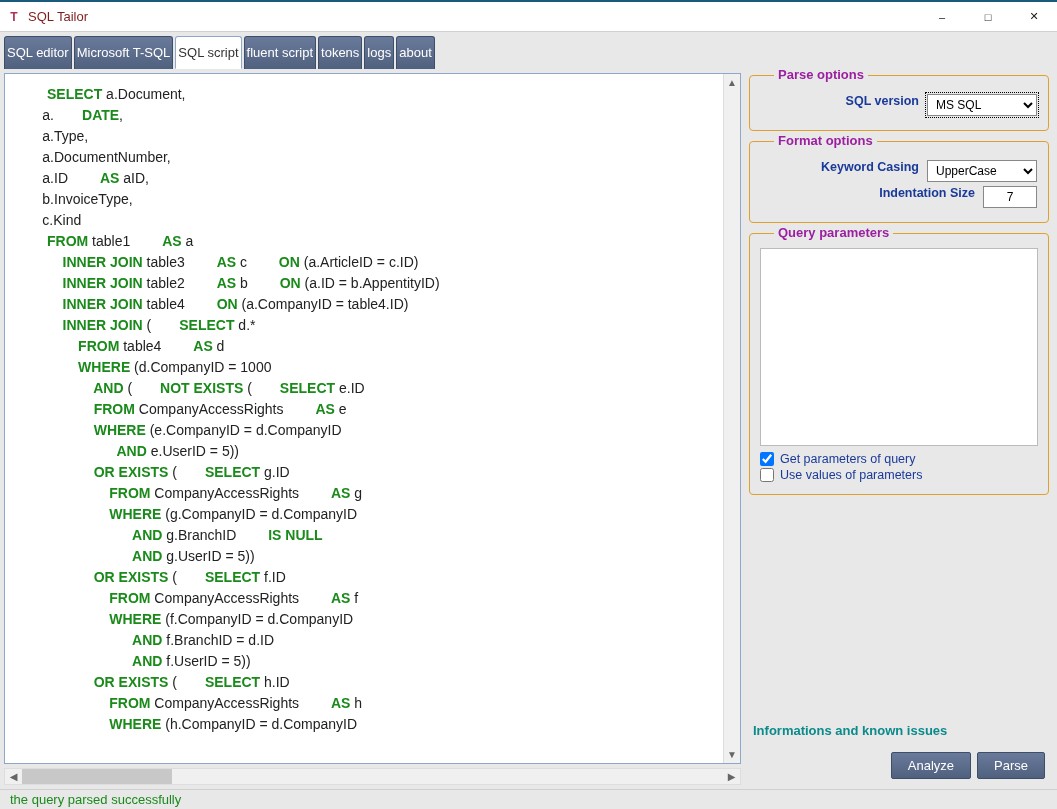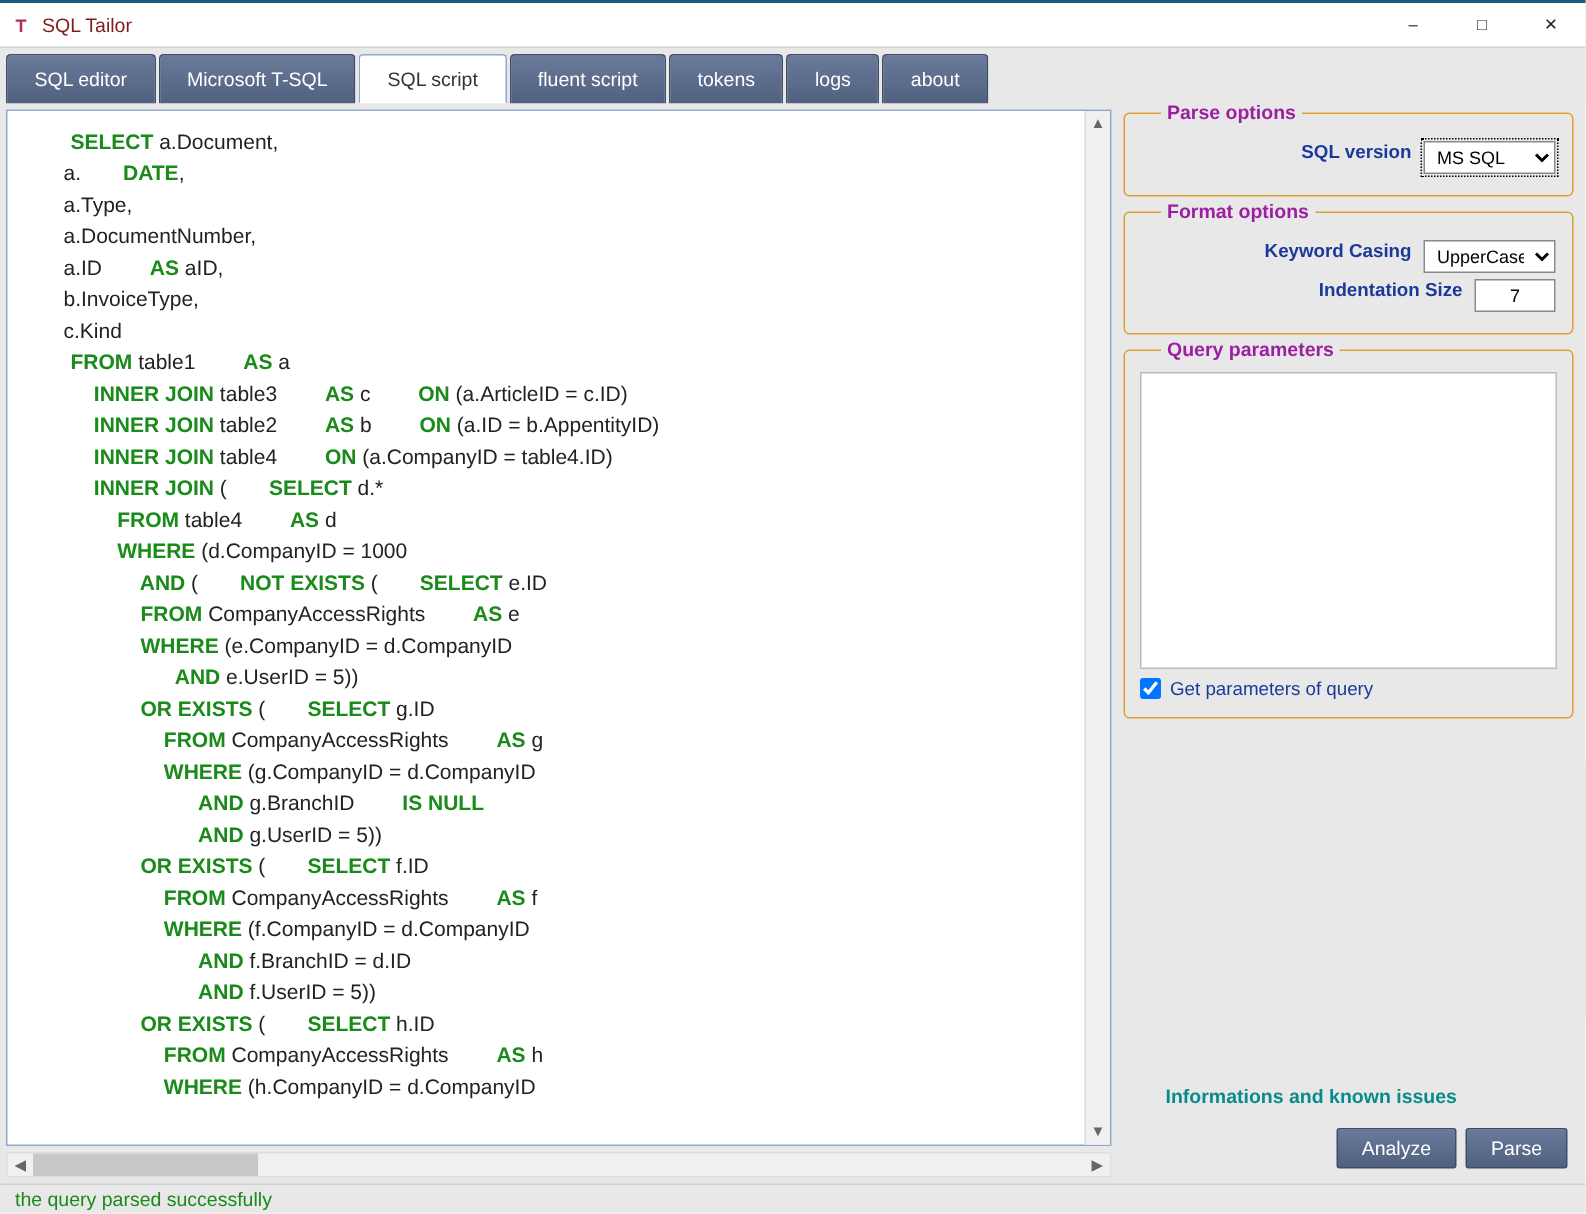--- a/index.html
+++ b/index.html
@@ -35,21 +35,21 @@
     font-family: "Segoe UI Symbol", sans-serif; font-size: 11px; color: #222;
   }
   
   .tabbar {
     background: #e8e8e8;
     display: flex;
     padding: 4px 4px 0 4px;
     gap: 2px;
   }
   .tab {
-    padding: 8px 18px;
+    padding: 8px 2px;
     background: linear-gradient(#6a7a9a, #50607f);
     color: #fff;
     font-size: 13px;
     border-top-left-radius: 3px;
     border-top-right-radius: 3px;
     cursor: pointer;
     border: 1px solid #3e4d68;
     border-bottom: none;
   }
   .tab.active {
@@ -149,21 +149,21 @@
     gap: 8px;
   }
   .form-row label {
     flex: 1;
     text-align: right;
     color: #1a3a9a;
     font-weight: 600;
     font-size: 12.5px;
   }
   .form-row select, .form-row input[type="text"] {
-    width: 88px;
+    width: 110px;
     height: 22px;
     border: 1px solid #888;
     background: #fff;
     font-size: 12px;
     padding: 0 4px;
   }
   .form-row select.focus-ring {
     outline: 1px dotted #000;
     outline-offset: 1px;
   }
@@ -182,21 +182,20 @@
     margin: 2px 0;
   }
   .cb-row input { width: 14px; height: 14px; }
   .info-link {
     color: #0a8a8a;
     font-weight: 600;
     font-size: 13px;
     margin-top: auto;
     padding-left: 4px;
     cursor: pointer;
-    margin-left: 24px;
   }
   .btn-row {
     display: flex;
     justify-content: flex-end;
     gap: 6px;
     padding: 4px;
   }
   .btn {
     background: linear-gradient(#6a7a9a, #50607f);
     color: #fff;
@@ -315,20 +314,24 @@
       </div>
     </div>
 
     <div class="group">
       <span class="group-title">Query parameters</span>
       <div class="params-box"></div>
       <div class="cb-row">
         <input type="checkbox" id="cb1" checked="" style="">
         <span>Get parameters of query</span>
       </div>
+      <div class="cb-row">
+        <input type="checkbox" id="cb2" style="">
+        <span>Use values of parameters</span>
+      </div>
     </div>
 
     <div style="flex:1"></div>
     <div class="info-link">Informations and known issues</div>
     <div class="btn-row">
       <button class="btn">Analyze</button>
       <button class="btn">Parse</button>
     </div>
   </div>
 </div>

